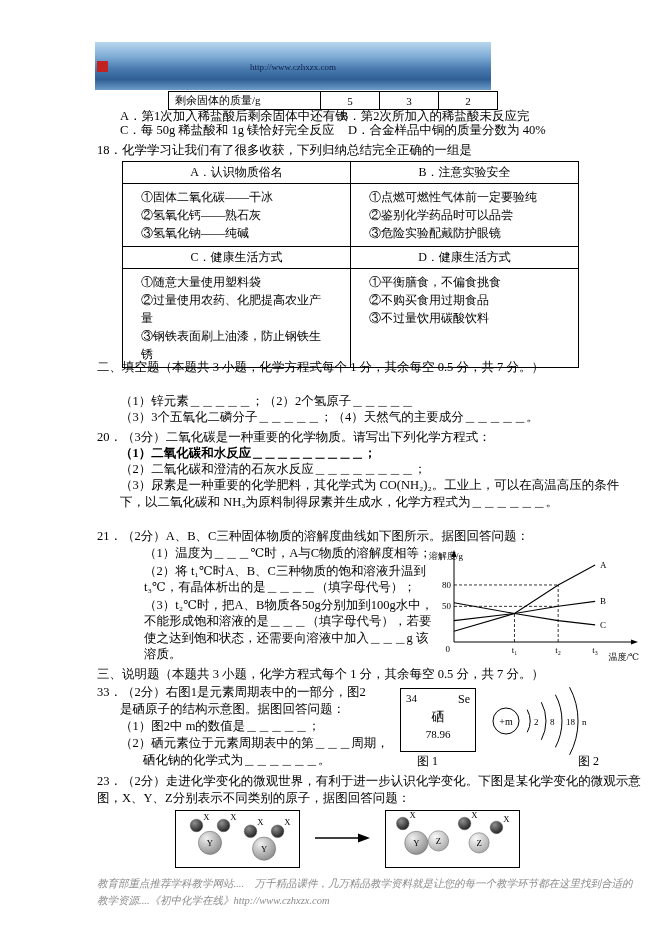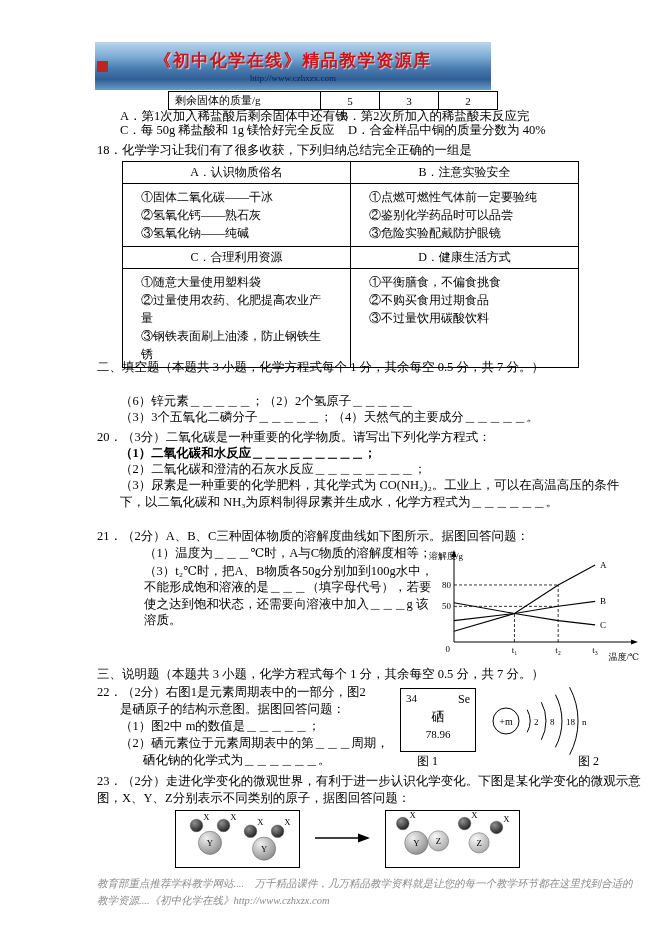--- a/index.html
+++ b/index.html
@@ -89,21 +89,20 @@
 
   svg text { font-family:"Liberation Serif","DejaVu Serif",serif; }
 </style>
 </head>
 <body>
 
 <div class="page">
 
   <div class="abs banner">
     <div class="banner-redbox"></div>
-    <div class="banner-title">《初中化学在线》精品教学资源库</div>
     <div class="banner-url">http://www.czhxzx.com</div>
   </div>
 
   <table class="abs top-table">
     <tbody>
         <tr>
       <td class="tt-label">剩余固体的质量/g</td>
       <td class="tt-val">5</td>
       <td class="tt-val">3</td>
       <td class="tt-val">2</td>
@@ -130,51 +129,52 @@
         <div>②氢氧化钙——熟石灰</div>
         <div>③氢氧化钠——纯碱</div>
       </td>
       <td class="it">
         <div>①点燃可燃性气体前一定要验纯</div>
         <div>②鉴别化学药品时可以品尝</div>
         <div>③危险实验配戴防护眼镜</div>
       </td>
     </tr>
     <tr>
-      <td class="hd">C．合理利用资源</td>
+      <td class="hd">C．健康生活方式</td>
       <td class="hd">D．健康生活方式</td>
     </tr>
     <tr>
       <td class="it">
         <div>①随意大量使用塑料袋</div>
         <div>②过量使用农药、化肥提高农业产量</div>
         <div>③钢铁表面刷上油漆，防止钢铁生锈</div>
       </td>
       <td class="it">
         <div>①平衡膳食，不偏食挑食</div>
         <div>②不购买食用过期食品</div>
         <div>③不过量饮用碳酸饮料</div>
       </td>
     </tr>
   </tbody>
     </table>
 
   <div class="abs txt sec sec2">二、填空题（本题共 3 小题，化学方程式每个 1 分，其余每空 0.5 分，共 7 分。）</div>
 
-  <div class="abs txt q19-l1">（6）锌元素＿＿＿＿＿；（2）2个氢原子＿＿＿＿＿</div>
+  <div class="abs txt q19-l1">（1）锌元素＿＿＿＿＿；（2）2个氢原子＿＿＿＿＿</div>
   <div class="abs txt q19-l2">（3）3个五氧化二磷分子＿＿＿＿＿；（4）天然气的主要成分＿＿＿＿＿。</div>
 
   <div class="abs txt q20-head">20．（3分）二氧化碳是一种重要的化学物质。请写出下列化学方程式：</div>
   <div class="abs txt q20-l1">（1）二氧化碳和水反应＿＿＿＿＿＿＿＿＿；</div>
   <div class="abs txt q20-l2">（2）二氧化碳和澄清的石灰水反应＿＿＿＿＿＿＿＿；</div>
   <div class="abs txt q20-l3">（3）尿素是一种重要的化学肥料，其化学式为 CO(NH₂)₂。工业上，可以在高温高压的条件下，以二氧化碳和 NH₃为原料制得尿素并生成水，化学方程式为＿＿＿＿＿＿。</div>
 
   <div class="abs txt q21-head">21．（2分）A、B、C三种固体物质的溶解度曲线如下图所示。据图回答问题：</div>
   <div class="abs txt q21-body">
     <div>（1）温度为＿＿＿℃时，A与C物质的溶解度相等；</div>
+    <div>（2）将 t₁℃时A、B、C三种物质的饱和溶液升温到t₃℃，有晶体析出的是＿＿＿＿（填字母代号）；</div>
     <div>（3）t₂℃时，把A、B物质各50g分别加到100g水中，不能形成饱和溶液的是＿＿＿（填字母代号），若要使之达到饱和状态，还需要向溶液中加入＿＿＿g 该溶质。</div>
   </div>
 
   <div class="abs chart-wrap">
     <svg id="chart-svg" width="212" height="112">
         <line x1="26" y1="34.95652173913044" x2="130.16" y2="34.95652173913044" stroke="#000" stroke-width="0.8" stroke-dasharray="3,2"></line>
         <line x1="26" y1="56.34782608695653" x2="130.16" y2="56.34782608695653" stroke="#000" stroke-width="0.8" stroke-dasharray="3,2"></line>
         <line x1="86.47999999999999" y1="92" x2="86.47999999999999" y2="63.47826086956522" stroke="#000" stroke-width="0.8" stroke-dasharray="3,2"></line>
         <line x1="130.16" y1="92" x2="130.16" y2="34.95652173913044" stroke="#000" stroke-width="0.8" stroke-dasharray="3,2"></line>
         <line x1="26" y1="92" x2="26" y2="4" stroke="#000"></line>
@@ -194,21 +194,21 @@
         <polyline points="26.0,52.8 86.5,63.5 130.2,70.6 167.1,74.9" fill="none" stroke="#000" stroke-width="1.1"></polyline>
         <text x="172.12" y="77.88695652173912" font-size="9">C</text>
         <text x="1" y="9" font-size="9">溶解度/g</text>
         <text x="211" y="110" text-anchor="end" font-size="9">温度/℃</text>
       </svg>
   </div>
 
   <div class="abs txt sec sec3">三、说明题（本题共 3 小题，化学方程式每个 1 分，其余每空 0.5 分，共 7 分。）</div>
 
   <div class="abs txt q22-body">
-    <div>22．（2分）右图1是元素周期表中的一部分，图2</div>
+    <div>33．（2分）右图1是元素周期表中的一部分，图2</div>
     <div class="ind1">是硒原子的结构示意图。据图回答问题：</div>
     <div class="ind1">（1）图2中 m的数值是＿＿＿＿＿；</div>
     <div class="ind1">（2）硒元素位于元素周期表中的第＿＿＿周期，</div>
     <div class="ind2">硒化钠的化学式为＿＿＿＿＿＿。</div>
   </div>
 
   <div class="abs el-box">
     <div class="el-top">
       <span>34</span>
       <span class="el-sym">Se</span>

